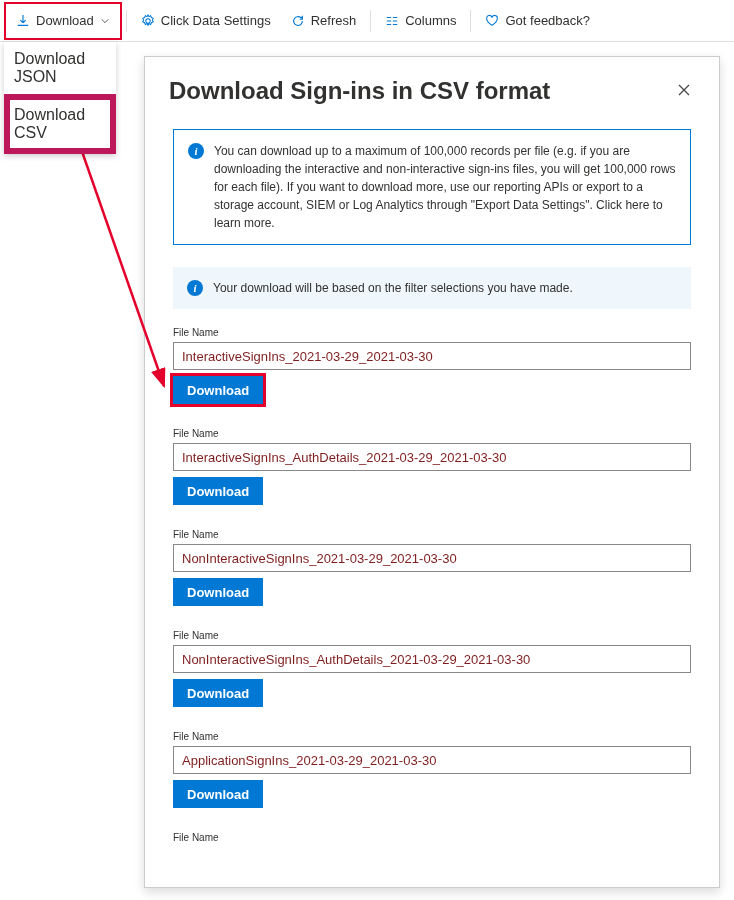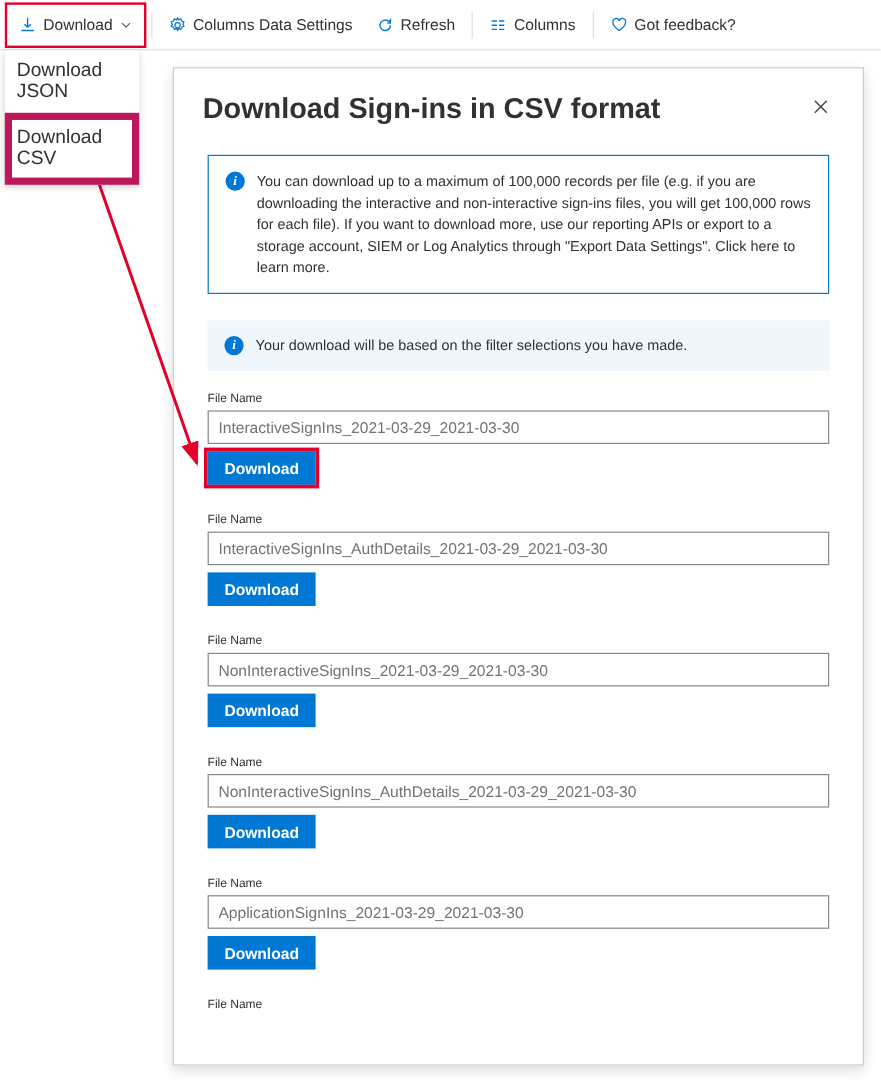--- a/index.html
+++ b/index.html
@@ -133,21 +133,21 @@
       color: #323130;
       padding-bottom: 4px;
       display: block;
     }
     .text-input {
       width: 100%;
       height: 28px;
       border: 1px solid #8a8886;
       padding: 0 8px;
       font-size: 13px;
-      color: #737373;
+      color: #7f1d1d;
       font-family: inherit;
     }
     .dl-button {
       background: #0078d4;
       color: #fff;
       border: none;
       height: 28px;
       min-width: 90px;
       padding: 0 14px;
       font-size: 13px;
@@ -186,21 +186,21 @@
       </span>
     </div>
   </div>
   <div class="divider"></div>
   <div class="toolbar-item">
     <span class="icon">
       <svg width="14" height="14" viewBox="0 0 16 16">
           <path fill="none" stroke="#0078d4" stroke-width="1.2" d="M8 10.5a2.5 2.5 0 100-5 2.5 2.5 0 000 5zM8 1l1 2 2-1 1 2 2 1-1 2 1 2-2 1-1 2-2-1-1 2-1-2-2 1-1-2-2-1 1-2-1-2 2-1 1-2 2 1z"></path>
         </svg>
     </span>
-    <span>Columns Data Settings</span>
+    <span>Click Data Settings</span>
   </div>
   <div class="toolbar-item">
     <span class="icon">
       <svg width="14" height="14" viewBox="0 0 16 16">
           <path fill="none" stroke="#0078d4" stroke-width="1.3" d="M13 8a5 5 0 11-1.5-3.5L13 3v3h-3"></path>
         </svg>
     </span>
     <span>Refresh</span>
   </div>
   <div class="divider"></div>

